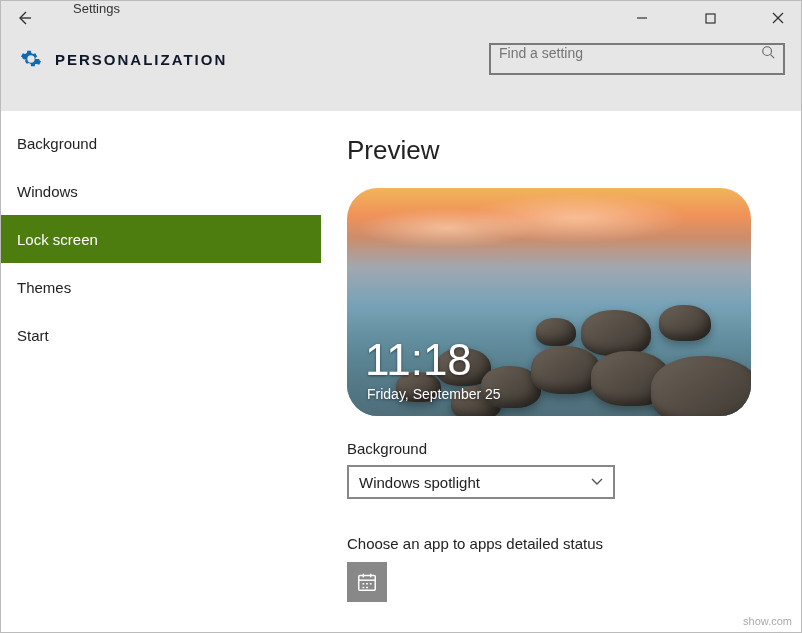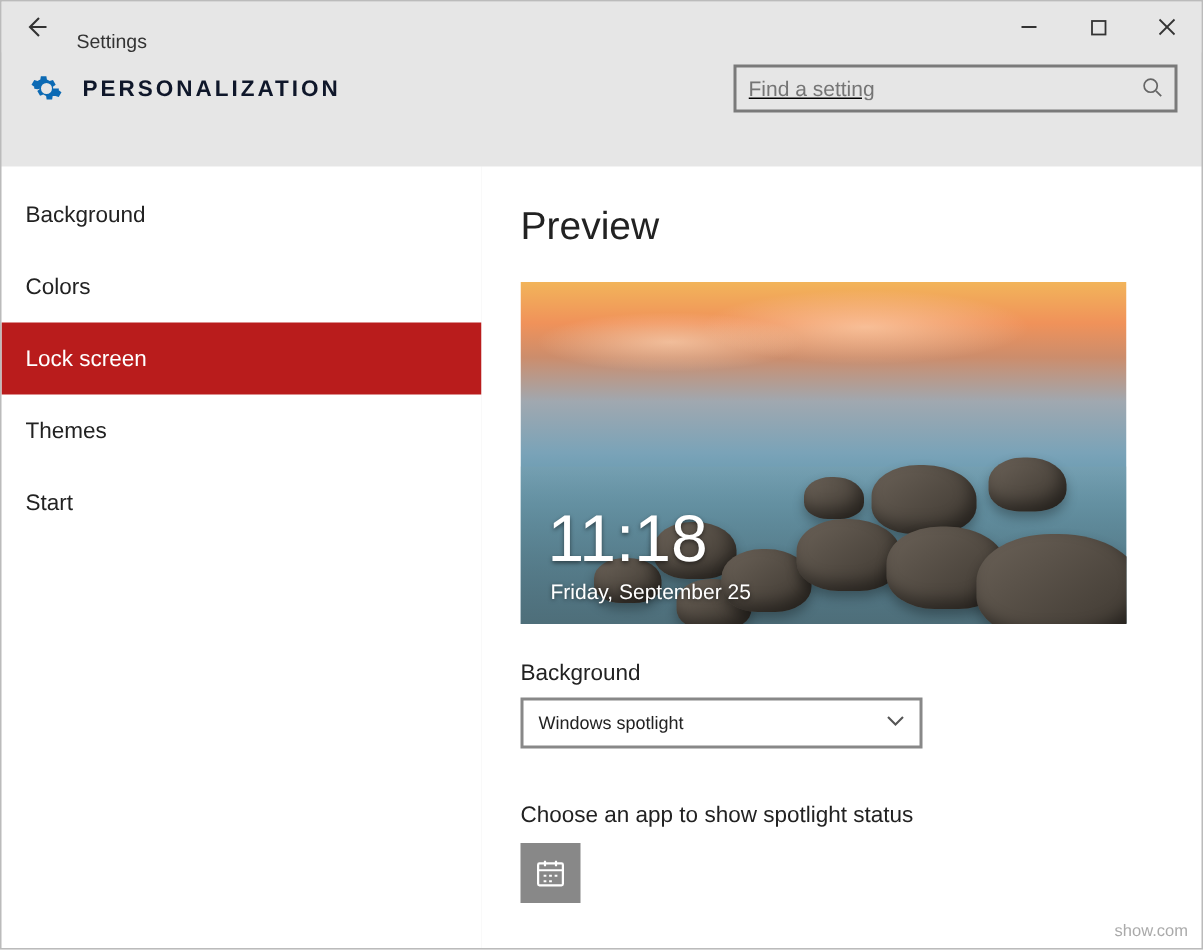--- a/index.html
+++ b/index.html
@@ -1,66 +1,66 @@
 <!DOCTYPE html>
 <html><head>
 <meta charset="utf-8">
 <style>
   * { box-sizing: border-box; margin: 0; padding: 0; font-family: "Segoe UI", Tahoma, sans-serif; }
   body { width: 802px; height: 633px; background: #e6e6e6; overflow: hidden; border: 1px solid #bbb; }
 
   
-  .titlebar { height: 34px; display: flex; align-items: flex-end; background: #e6e6e6; }
+  .titlebar { height: 34px; display: flex; align-items: flex-start; background: #e6e6e6; gap: 22px; }
   .titlebar .back { width: 46px; height: 34px; display:flex; align-items:center; justify-content:center; color:#333; font-size:16px; }
   .titlebar .title { font-size: 13px; color: #333; padding-left: 4px; }
   .titlebar .spacer { flex: 1; }
   .titlebar .winbtn { width: 46px; height: 34px; display:flex; align-items:center; justify-content:center; color:#333; font-size:12px; }
 
   
   .headerrow { height: 48px; display:flex; align-items:center; padding: 0 16px 0 14px; }
   .headerrow .gear { color:#0063b1; width: 32px; display:flex; justify-content:center; align-items:center; }
   .headerrow .gear svg { width:22px; height:22px; }
   .headerrow .section { font-size: 15px; letter-spacing: 2px; color:#0f172a; font-weight:600; margin-left:8px; }
   .headerrow .spacer { flex:1; }
-  .searchbox { width: 296px; height: 32px; border: 2px solid #7a7a7a; background:#e6e6e6; display:flex; align-items:center; padding: 0 8px; text-decoration: underline; }
+  .searchbox { width: 296px; height: 32px; border: 2px solid #7a7a7a; background:#e6e6e6; display:flex; align-items:flex-start; padding: 0 8px; }
   .searchbox input { flex:1; border:none; background:transparent; outline:none; font-size:14px; color:#555; }
   .searchbox .sicon { color:#555; font-size:14px; }
 
   
   .body { display:flex; height: calc(633px - 34px - 48px); margin-top: 28px; }
   .sidebar { width: 320px; background:#fff; padding-top: 8px; }
   .sidebar .item { height: 48px; display:flex; align-items:center; padding-left: 16px; font-size:15px; color:#222; }
-  .sidebar .item.selected { background:#b91c1c; color:#fff;align-items:center; }
+  .sidebar .item.selected { background:#4d7c0f; color:#fff;align-items:center; }
 
   .content { flex:1; background:#fff; padding: 24px 30px 0 26px; overflow:hidden; }
   .content h1 { font-size: 26px; font-weight: 400; color:#222; margin-bottom: 22px; }
 
   
-  .preview { width: 404px; height: 228px; position:relative; overflow:hidden; }
+  .preview { width: 404px; height: 228px; position:relative; overflow:hidden;border-radius:31px; }
   .preview .sky { position:absolute; inset:0; background: linear-gradient(to bottom, #f2b45a 0%, #f0925a 12%, #cc8d6c 22%, #a0a8b0 35%, #7aa3b8 50%, #5b93aa 65%, #4b839a 80%, #3a6f88 100%); }
   .preview .sea { position:absolute; left:0; right:0; bottom:0; height:46%; background: linear-gradient(to bottom, rgba(120,160,175,0.5), rgba(80,110,120,0.9)); }
   .rock { position:absolute; border-radius:45% 50% 40% 40%; background: linear-gradient(145deg,#6b6258,#3c362f); box-shadow: inset -4px -6px 10px rgba(0,0,0,0.4), 0 4px 8px rgba(0,0,0,0.3); }
   .rk1{ width:110px;height:70px; right:-10px; bottom:-10px;}
   .rk2{ width:80px;height:55px; right:80px; bottom:10px;}
   .rk3{ width:70px;height:48px; right:150px; bottom:22px;}
   .rk4{ width:60px;height:42px; right:210px; bottom:8px;}
   .rk5{ width:55px;height:38px; right:260px; bottom:30px;}
   .rk6{ width:50px;height:34px; right:250px; bottom:-4px;}
   .rk7{ width:45px;height:30px; right:310px; bottom:14px;}
   .rk8{ width:70px;height:46px; right:100px; bottom:60px;}
   .rk9{ width:52px;height:36px; right:40px; bottom:75px;}
   .rk10{ width:40px;height:28px; right:175px; bottom:70px;}
   .preview .clock { position:absolute; left:18px; bottom:34px; color:#fff; font-size:44px; font-weight:300; line-height:1; text-shadow:0 1px 3px rgba(0,0,0,0.5);}
   .preview .date { position:absolute; left:20px; bottom:14px; color:#fff; font-size:14px; text-shadow:0 1px 3px rgba(0,0,0,0.5);}
   .cloud { position:absolute; background: radial-gradient(ellipse at center, rgba(255,220,190,0.6), rgba(255,200,160,0) 70%); }
   .cl1{ width:180px;height:40px; left:10px; top:20px;}
   .cl2{ width:220px;height:50px; left:120px; top:5px;}
 
   .fieldlabel { font-size:15px; color:#222; margin-top:24px; margin-bottom:8px; }
-  .dropdown { width:268px; height:34px; border:2px solid #888; display:flex; align-items:center; padding: 0 10px; font-size:12px; color:#222; justify-content:space-between; background:#fff;}
+  .dropdown { width:268px; height:34px; border:2px solid #888; display:flex; align-items:center; padding: 0 10px; font-size:15px; color:#222; justify-content:space-between; background:#fff;}
   .dropdown .chev { font-size:11px; color:#555;}
 
   .applabel { font-size:15px; color:#222; margin-top:36px; margin-bottom:10px;}
   .apptile { width:40px; height:40px; background:#888; display:flex; align-items:center; justify-content:center; }
   .apptile svg { width:22px; height:22px; stroke:#fff; fill:none; stroke-width:1.6; }
 
   .quicklabel { font-size:15px; color:#222; margin-top:28px;}
 
   .watermark { position:absolute; right:10px; bottom:6px; font-size:11px; color:#aaa; }
 </style>
@@ -112,21 +112,21 @@
     </span>
   </div>
 </div>
 
 <div class="body">
   <div class="sidebar">
     <div class="item">
         <span>Background</span>
       </div>
     <div class="item">
-        <span>Colors</span>
+        <span>Windows</span>
       </div>
     <div class="item selected">
         <span>Lock screen</span>
       </div>
     <div class="item">
         <span>Themes</span>
       </div>
     <div class="item">
         <span>Start</span>
       </div>
@@ -157,21 +157,21 @@
     <div class="fieldlabel">Background</div>
     <div class="dropdown">
       <span>Windows spotlight</span>
       <span class="chev">
         <svg width="12" height="8" viewBox="0 0 12 8">
             <path d="M1 1 L6 6 L11 1" stroke="#555" stroke-width="1.4" fill="none"></path>
           </svg>
       </span>
     </div>
 
-    <div class="applabel">Choose an app to show spotlight status</div>
+    <div class="applabel">Choose an app to apps detailed status</div>
     <div class="apptile">
       <svg viewBox="0 0 24 24">
         <rect x="3" y="5" width="18" height="16" rx="1"></rect>
         <line x1="3" y1="10" x2="21" y2="10"></line>
         <line x1="8" y1="3" x2="8" y2="7"></line>
         <line x1="16" y1="3" x2="16" y2="7"></line>
         <line x1="7" y1="14" x2="9" y2="14"></line>
         <line x1="11" y1="14" x2="13" y2="14"></line>
         <line x1="15" y1="14" x2="17" y2="14"></line>
         <line x1="7" y1="18" x2="9" y2="18"></line>

